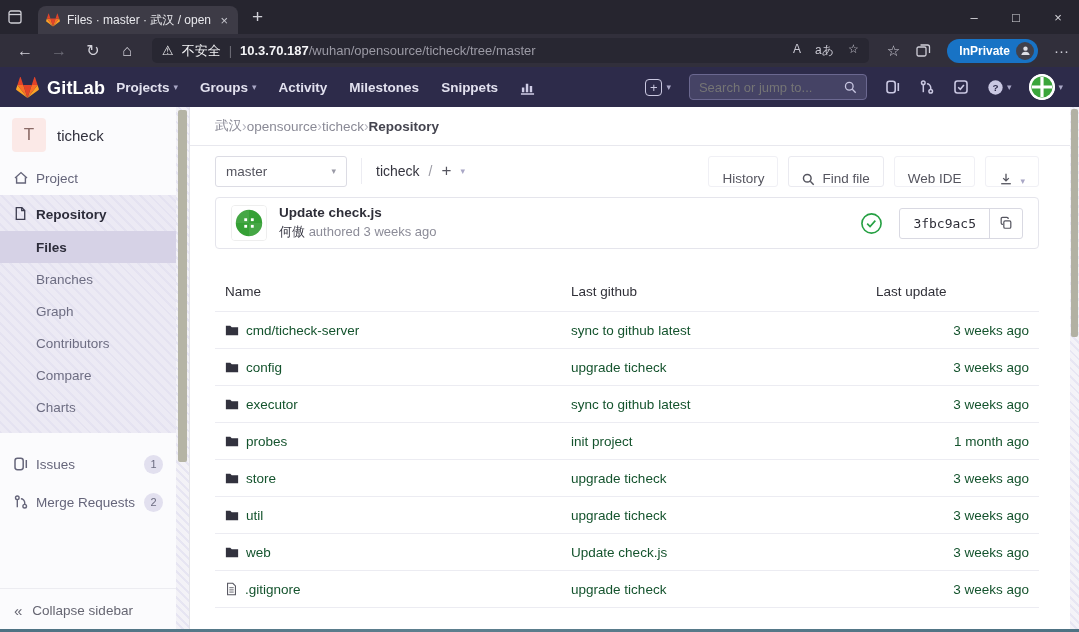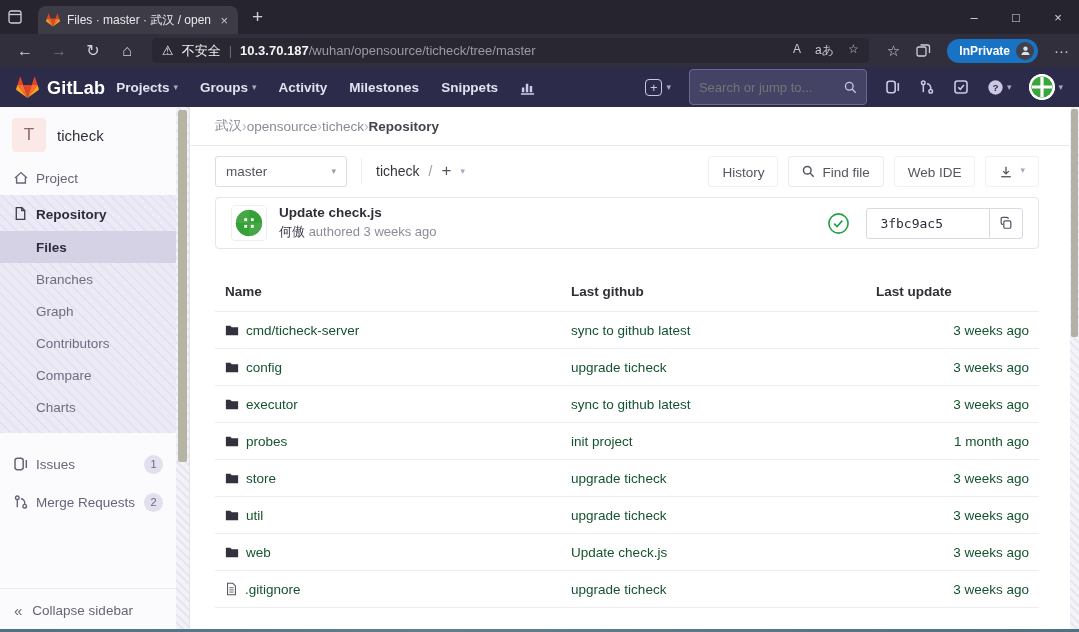--- a/index.html
+++ b/index.html
@@ -36,21 +36,21 @@
   
   .gl-nav { height:40px; background:#2d2b4a; display:flex; align-items:center; padding:0 16px; flex:none; color:#dddcec; }
   .brand { display:flex; align-items:flex-end; gap:8px; }
   .brand-name { color:#fff; font-size:18px; font-weight:700; letter-spacing:.2px; }
   .gl-item { font-size:13.5px; font-weight:600; color:#e2e1ef; margin:0 11px; display:flex; align-items:center; gap:4px; white-space:nowrap; }
   .caret { font-size:9px; color:#a9a7c6; }
   .gl-right { margin-left:auto; display:flex; align-items:center; gap:18px; }
   .plus-box { display:flex; align-items:center; gap:4px; color:#cac8e0; }
   .plus-sq { width:17px; height:17px; border:1.5px solid #cac8e0; border-radius:4px; display:flex; align-items:center;
     justify-content:center; font-size:13px; line-height:1; }
-  .gl-search { width:178px; height:36px; background:#454365; border:1px solid #6b6890; border-radius:4px;
+  .gl-search { width:178px; height:26px; background:#454365; border:1px solid #6b6890; border-radius:4px;
     display:flex; align-items:center; padding:0 9px; gap:6px; }
   .gl-search input { flex:1; background:transparent; border:none; outline:none; color:#c9c7e2; font-size:13px;
     font-family:"Liberation Sans","DejaVu Sans",sans-serif; width:100px; }
   .gl-ic { color:#cac8e2; display:flex; align-items:center; gap:3px; }
   .avatar-usr { width:26px; height:26px; border-radius:50%; overflow:hidden; background:#fff; }
 
   
   .content { flex:1; display:flex; min-height:0; position:relative; }
 
   
@@ -84,39 +84,39 @@
 
   .toolbar { height:50px; display:flex; align-items:center; padding:0 31px 0 25px; }
   .branch-dd { width:132px; height:31px; border:1px solid #dcdce4; border-radius:3px; display:flex; align-items:center;
     padding:0 10px; font-size:13.5px; color:#55555f; }
   .branch-dd .caret { margin-left:auto; color:#9a9aa6; }
   .tool-sep { width:1px; height:26px; background:#ececf2; margin:0 14px; }
   .repo-path { display:flex; align-items:center; gap:9px; font-size:14px; color:#35353f; }
   .repo-path .slash { color:#9a9aa4; }
   .repo-path .plus { color:#55555f; font-size:17px; }
   .tool-right { margin-left:auto; display:flex; align-items:center; gap:10px; }
-  .btn { height:31px; border:1px solid #eaeaf0; border-radius:3px; background:#fff; display:flex; align-items:flex-start;
-    gap:7px; padding:8px 13px; font-size:13.5px; color:#55555f; }
+  .btn { height:31px; border:1px solid #eaeaf0; border-radius:3px; background:#fff; display:flex; align-items:flex-end;
+    gap:7px; padding:0 13px; font-size:13.5px; color:#55555f; }
   .btn.plain { border-color:#f0f0f5; }
 
   .commit-panel { margin:1px 31px 0 25px; height:52px; border:1px solid #e5e5ec; border-radius:4px; display:flex;
     align-items:center; padding:0 15px; }
   .commit-avatar { width:36px; height:36px; flex:none; border-radius:4px; overflow:hidden; border:1px solid #eee; }
   .commit-meta { margin-left:12px; }
   .commit-title { font-size:13.5px; font-weight:700; color:#2e2e38; }
   .commit-sub { font-size:13px; color:#8c8c98; margin-top:3px; }
   .commit-sub .author { color:#3a3a46; }
   .commit-right { margin-left:auto; display:flex; align-items:center; gap:16px; }
-  .sha-box { display:flex; align-items:stretch; border:1px solid #d9d9e2; border-radius:3px; height:31px;gap:33px; }
+  .sha-box { display:flex; align-items:stretch; border:1px solid #d9d9e2; border-radius:3px; height:31px; }
   .sha { display:flex; align-items:center; padding:0 13px; font-family:"DejaVu Sans Mono",monospace; font-size:13px; color:#2e2e38; }
   .copy-btn { width:33px; border-left:1px solid #d9d9e2; display:flex; align-items:center; justify-content:center; color:#55555f; }
 
   .tree { margin:26px 31px 0 25px; }
   table.files { width:100%; border-collapse:collapse; font-size:13.5px; table-layout:fixed; }
-  table.files th { text-align:left; font-weight:700; color:#303038; padding:9px 10px 12px; border-bottom:1px solid #ececf2; }
+  table.files th { text-align:left; font-weight:400; color:#303038; padding:9px 10px 12px; border-bottom:1px solid #ececf2; }
   table.files td { padding:0 10px; height:37px; border-bottom:1px solid #ececf2; color:#14532d; white-space:nowrap; overflow:hidden; }
   td.fname { color:#3a3a46; }
   td.fname .fico { display:inline-block; vertical-align:-2px; margin-right:7px; }
   .col-name { width:42%; } .col-commit { width:37%; } .col-update { width:21%; }
   th.r, td.r { text-align:right; }
 
   .page-scroll { position:absolute; top:0; right:0; width:9px; bottom:0; background:#f4f3f8;
     background-image:repeating-linear-gradient(45deg, rgba(140,135,205,.12) 0 2px, transparent 2px 6px); }
   .pg-thumb { position:absolute; top:2px; left:1px; width:7px; height:228px; background:#b2b1a3; border-radius:2px; }
 

